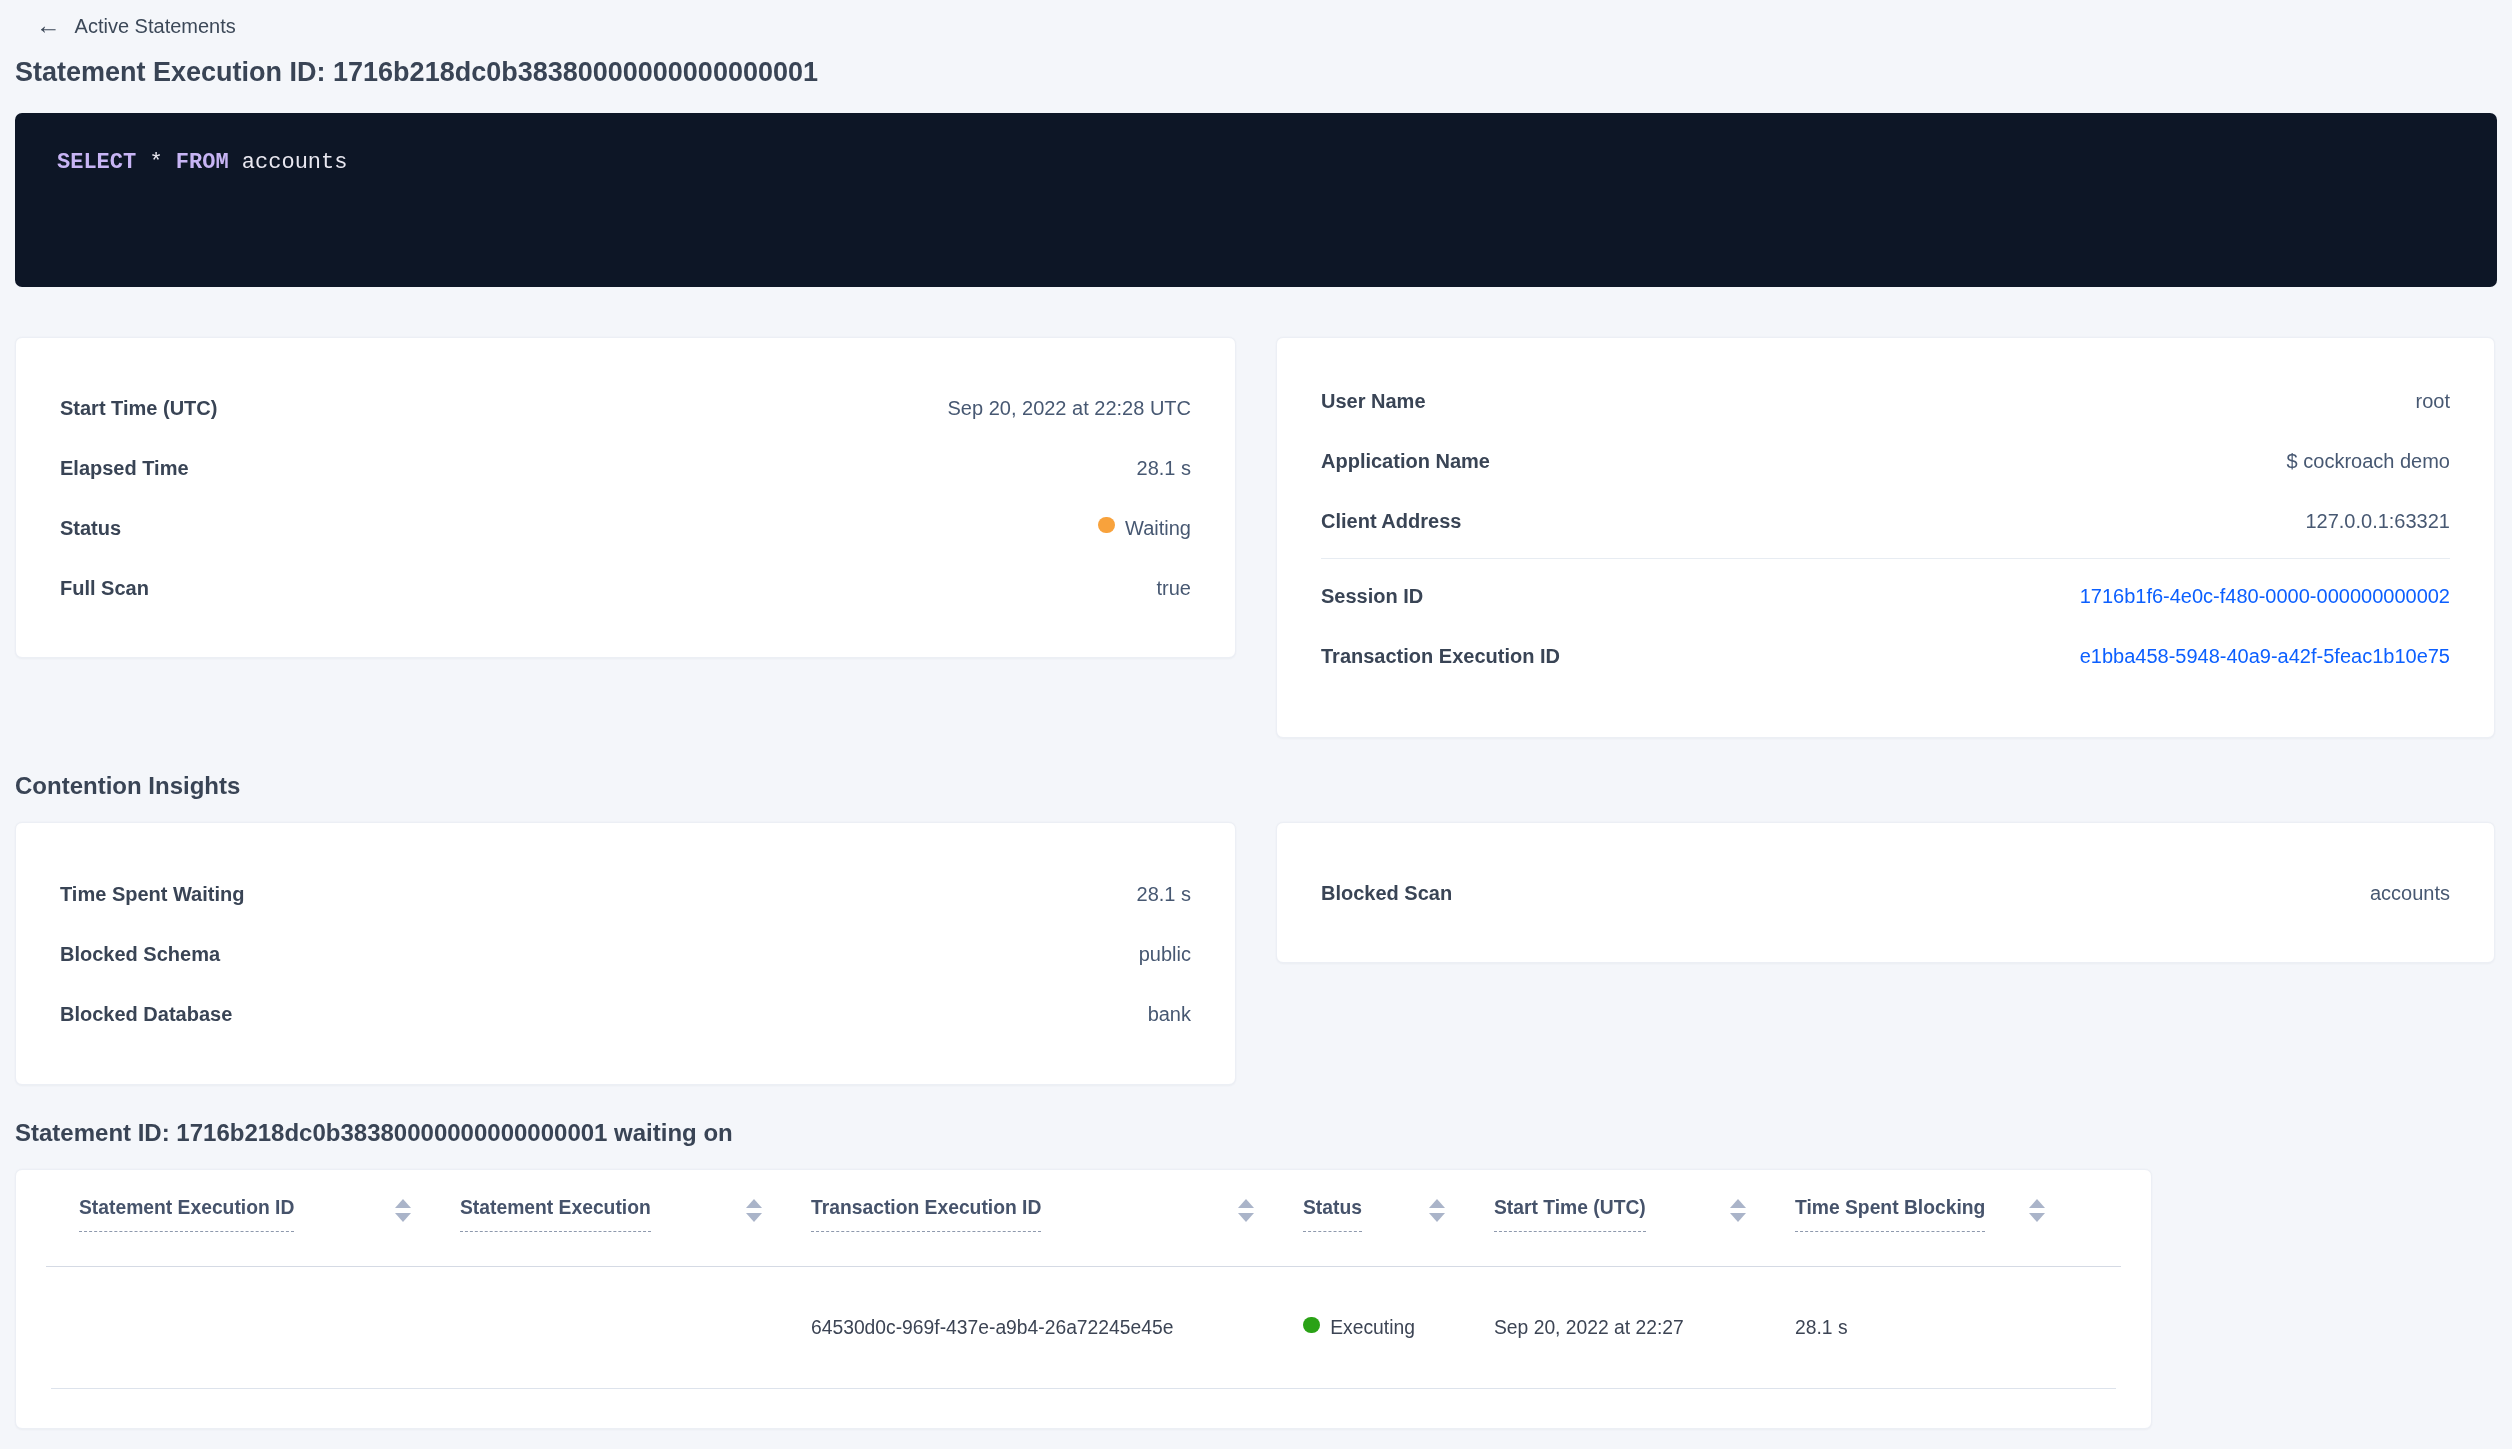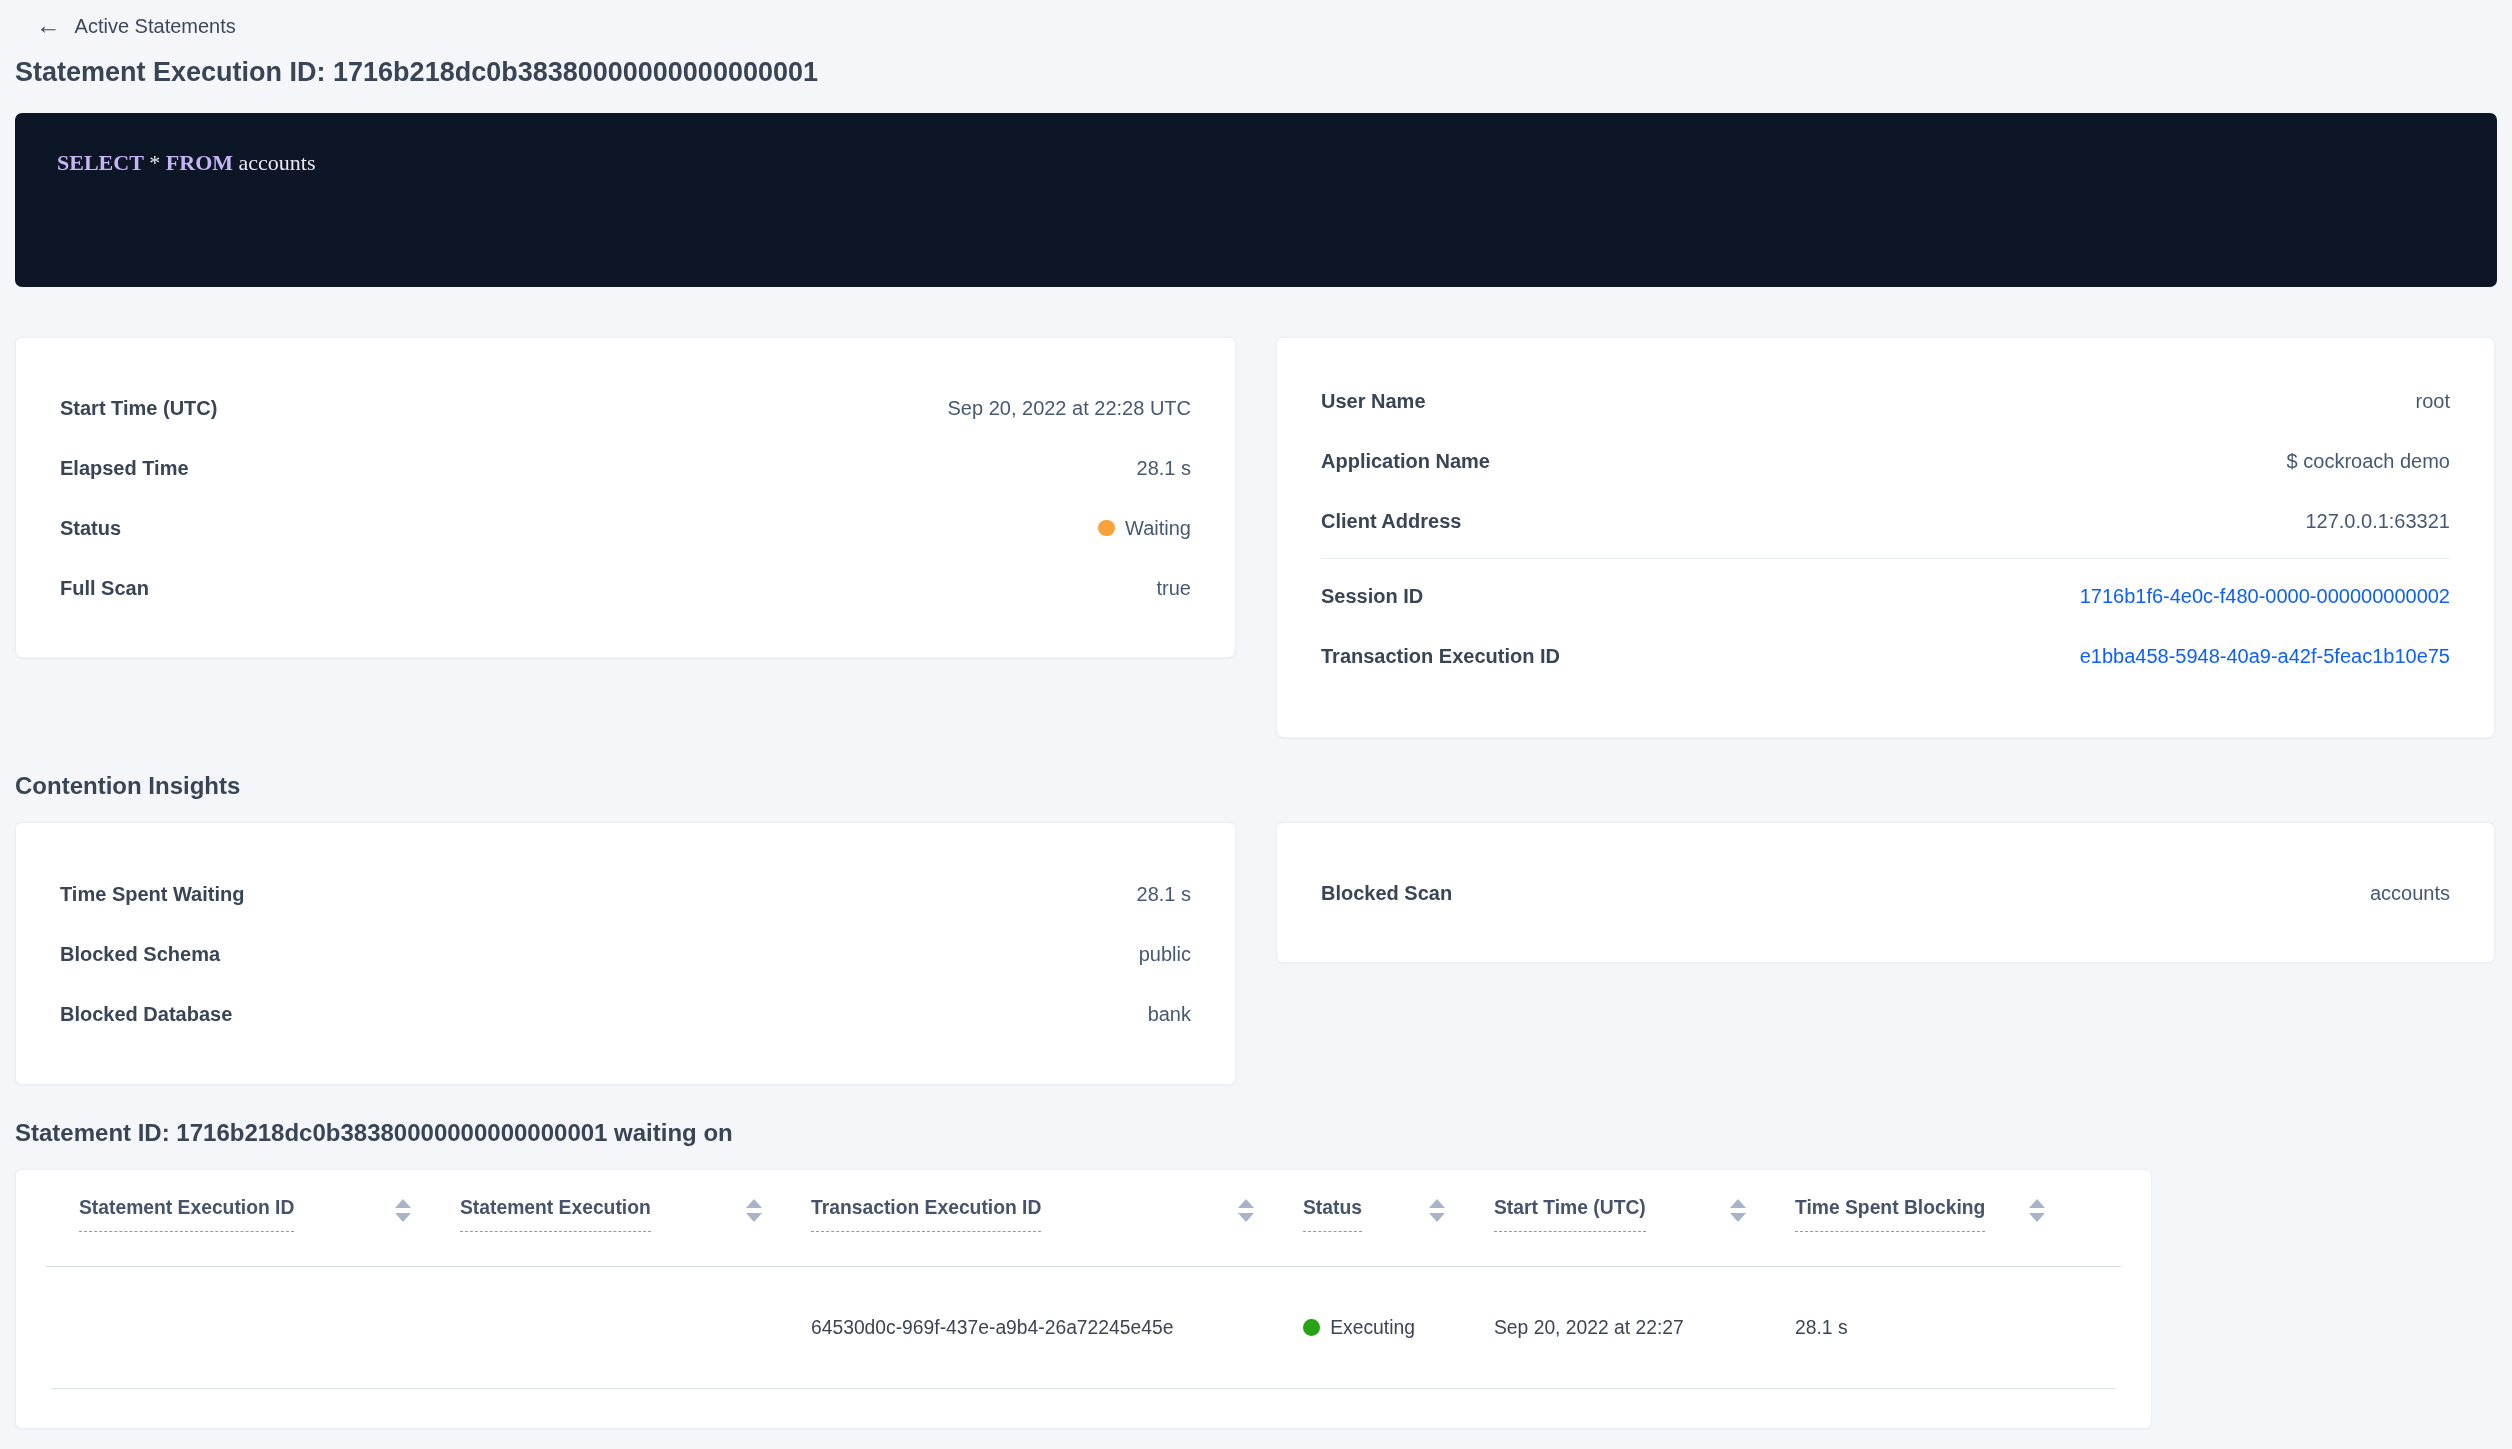--- a/index.html
+++ b/index.html
@@ -23,21 +23,21 @@
   .page-title {
     margin: 16px 0 0 0;
     font-size: 27px; font-weight: 700; color: #394455; line-height: 35px;
   }
 
   
   .sql-box {
     margin-top: 23px; width: 2482px; height: 174px;
     background: #0d1626; border-radius: 7px;
     padding: 37px 42px;
-    font-family: Liberation Serif, serif;
+    font-family: Liberation Mono, monospace;
     font-size: 22px; line-height: 26px;
     color: #e9e8f1;
     white-space: pre;
   }
   .sql-kw { color: #c7b4f4; font-weight: 700; }
   .sql-plain { color: #e9e8f1; }
 
   
   .cards-row { display: flex; gap: 40px; align-items: flex-start; }
   .cards-row.summary { margin-top: 50px; }
@@ -54,21 +54,21 @@
 
   .kv-row {
     display: flex; justify-content: space-between; align-items: center;
     height: 60px; font-size: 20px;
   }
   .kv-label { font-weight: 700; color: #394455; }
   .kv-value { color: #475872; text-align: right; }
   .kv-value.link { color: var(--accent-link, #0b5fff); cursor: pointer; }
   .card-divider { border: none; border-top: 0.9px solid #e7ecf2; margin: 7px 0; }
 
-  .value-with-dot { display: flex; align-items: center; gap: 10.5px; }
+  .value-with-dot { display: flex; align-items: flex-start; gap: 10.5px; }
   .dot { width: 16.7px; height: 16.7px; border-radius: 50%; display: inline-block; }
   .dot-waiting   { background: var(--status-waiting,   #f8a23c); }
   .dot-executing { background: var(--status-executing, #2aa216); }
 
   
   .section-heading {
     font-size: 24px; font-weight: 700; color: #394455; line-height: 30px;
   }
   .heading-contention { margin-top: 33px; }
   .cards-row.contention { margin-top: 21px; }

